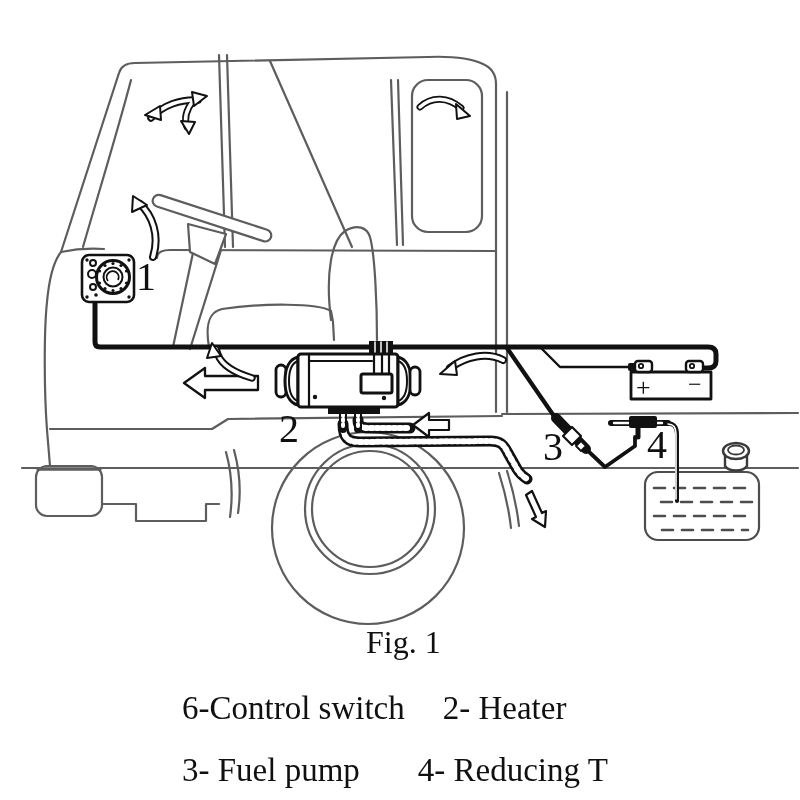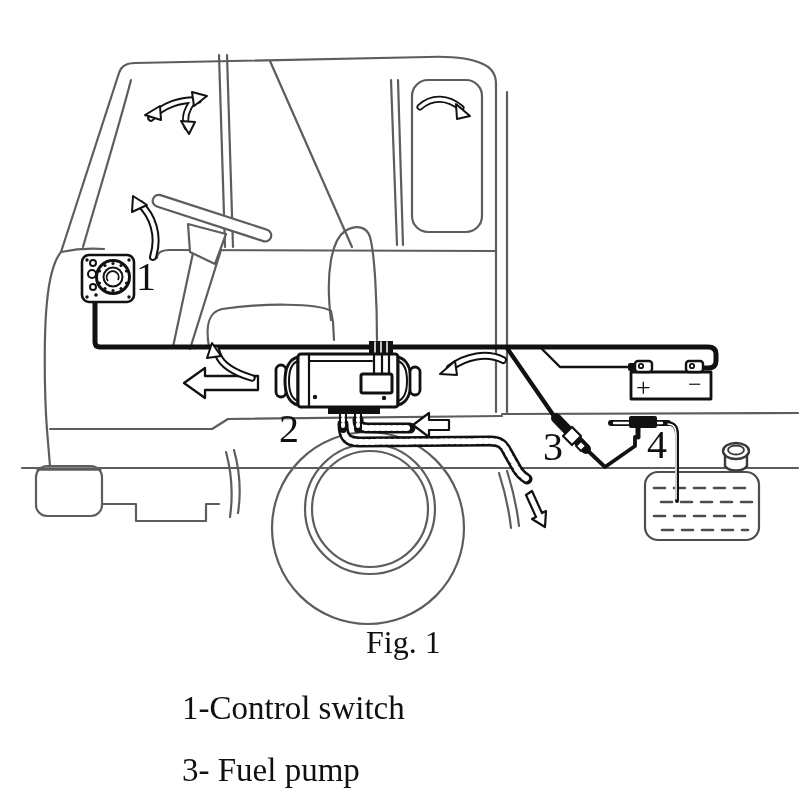--- a/index.html
+++ b/index.html
@@ -199,18 +199,20 @@
   <g>
     <text class="callout" x="136" y="290" font-size="40">1</text>
     <text class="callout" x="279" y="442" font-size="40">2</text>
     <text class="callout" x="543" y="460" font-size="40">3</text>
     <text class="callout" x="647" y="458" font-size="40">4</text>
   </g>
 </svg>
 
   <div class="caption">Fig. 1</div>
   <div class="legend-row r1">
-    <span>1-Control switch</span>
+    <span>6-Control switch</span>
+    <span>2- Heater</span>
   </div>
   <div class="legend-row r2">
     <span>3- Fuel pump</span>
+    <span>4- Reducing T</span>
   </div>
 </div>
 
 </body></html>

